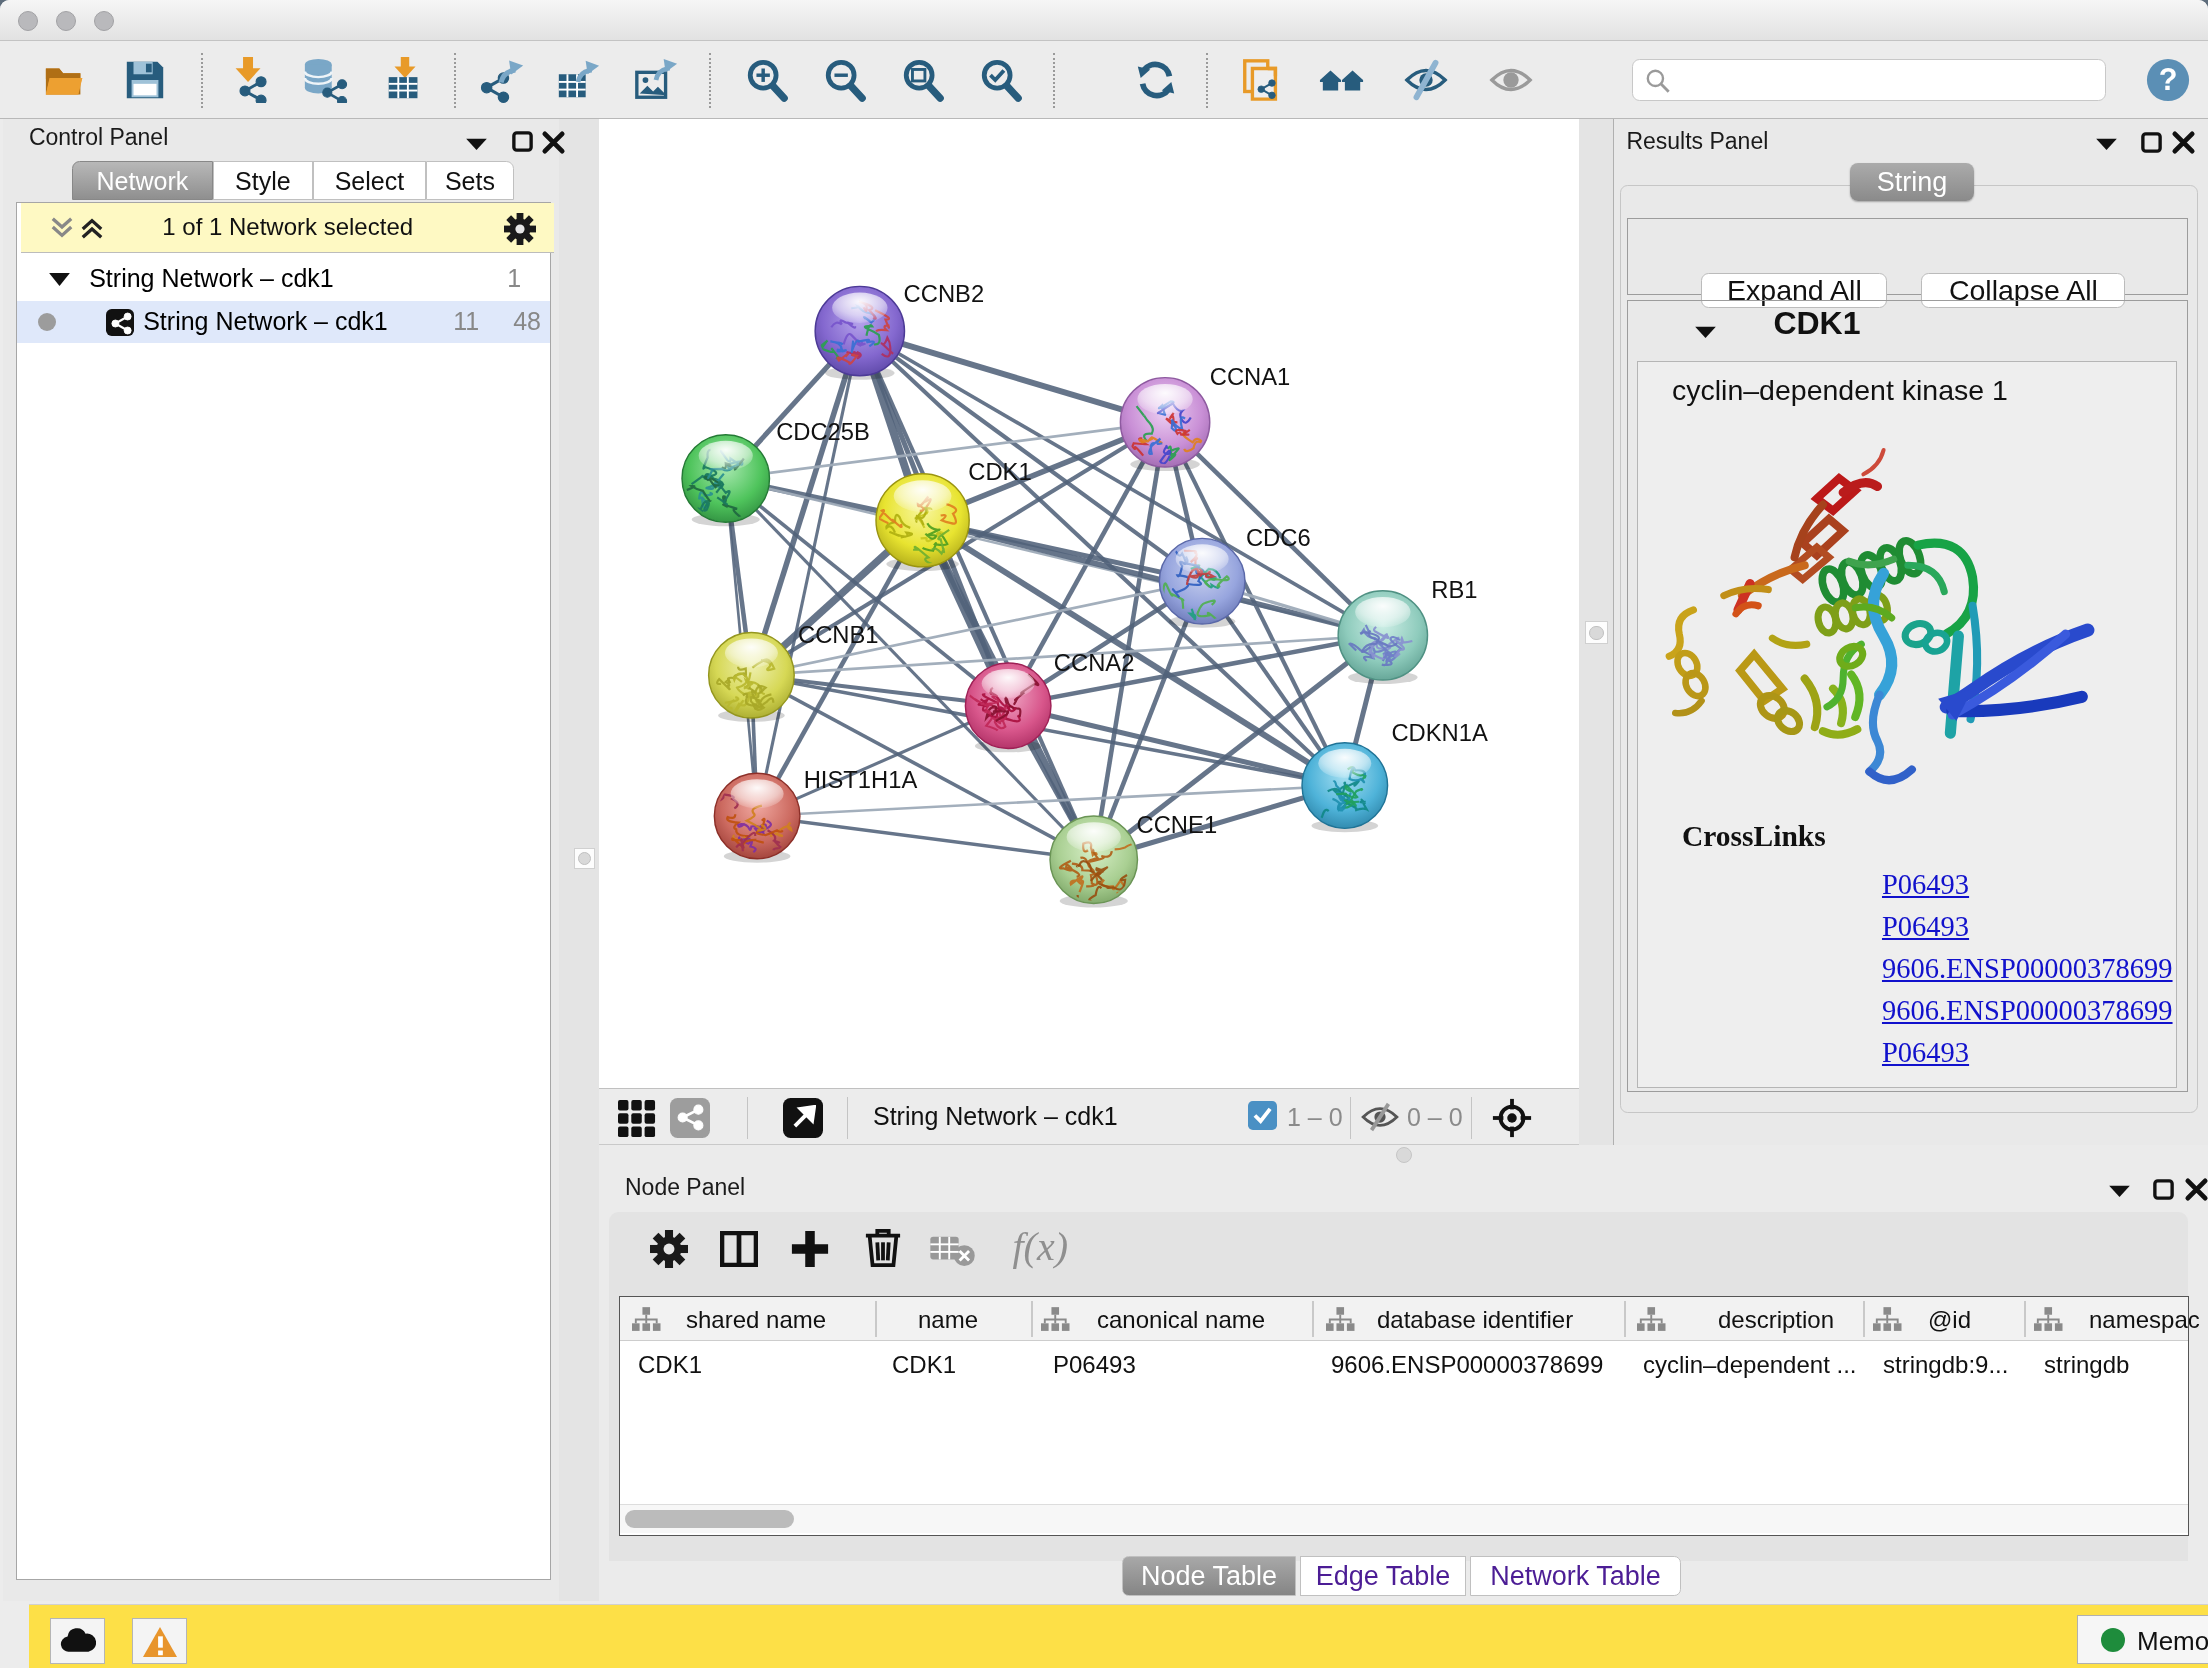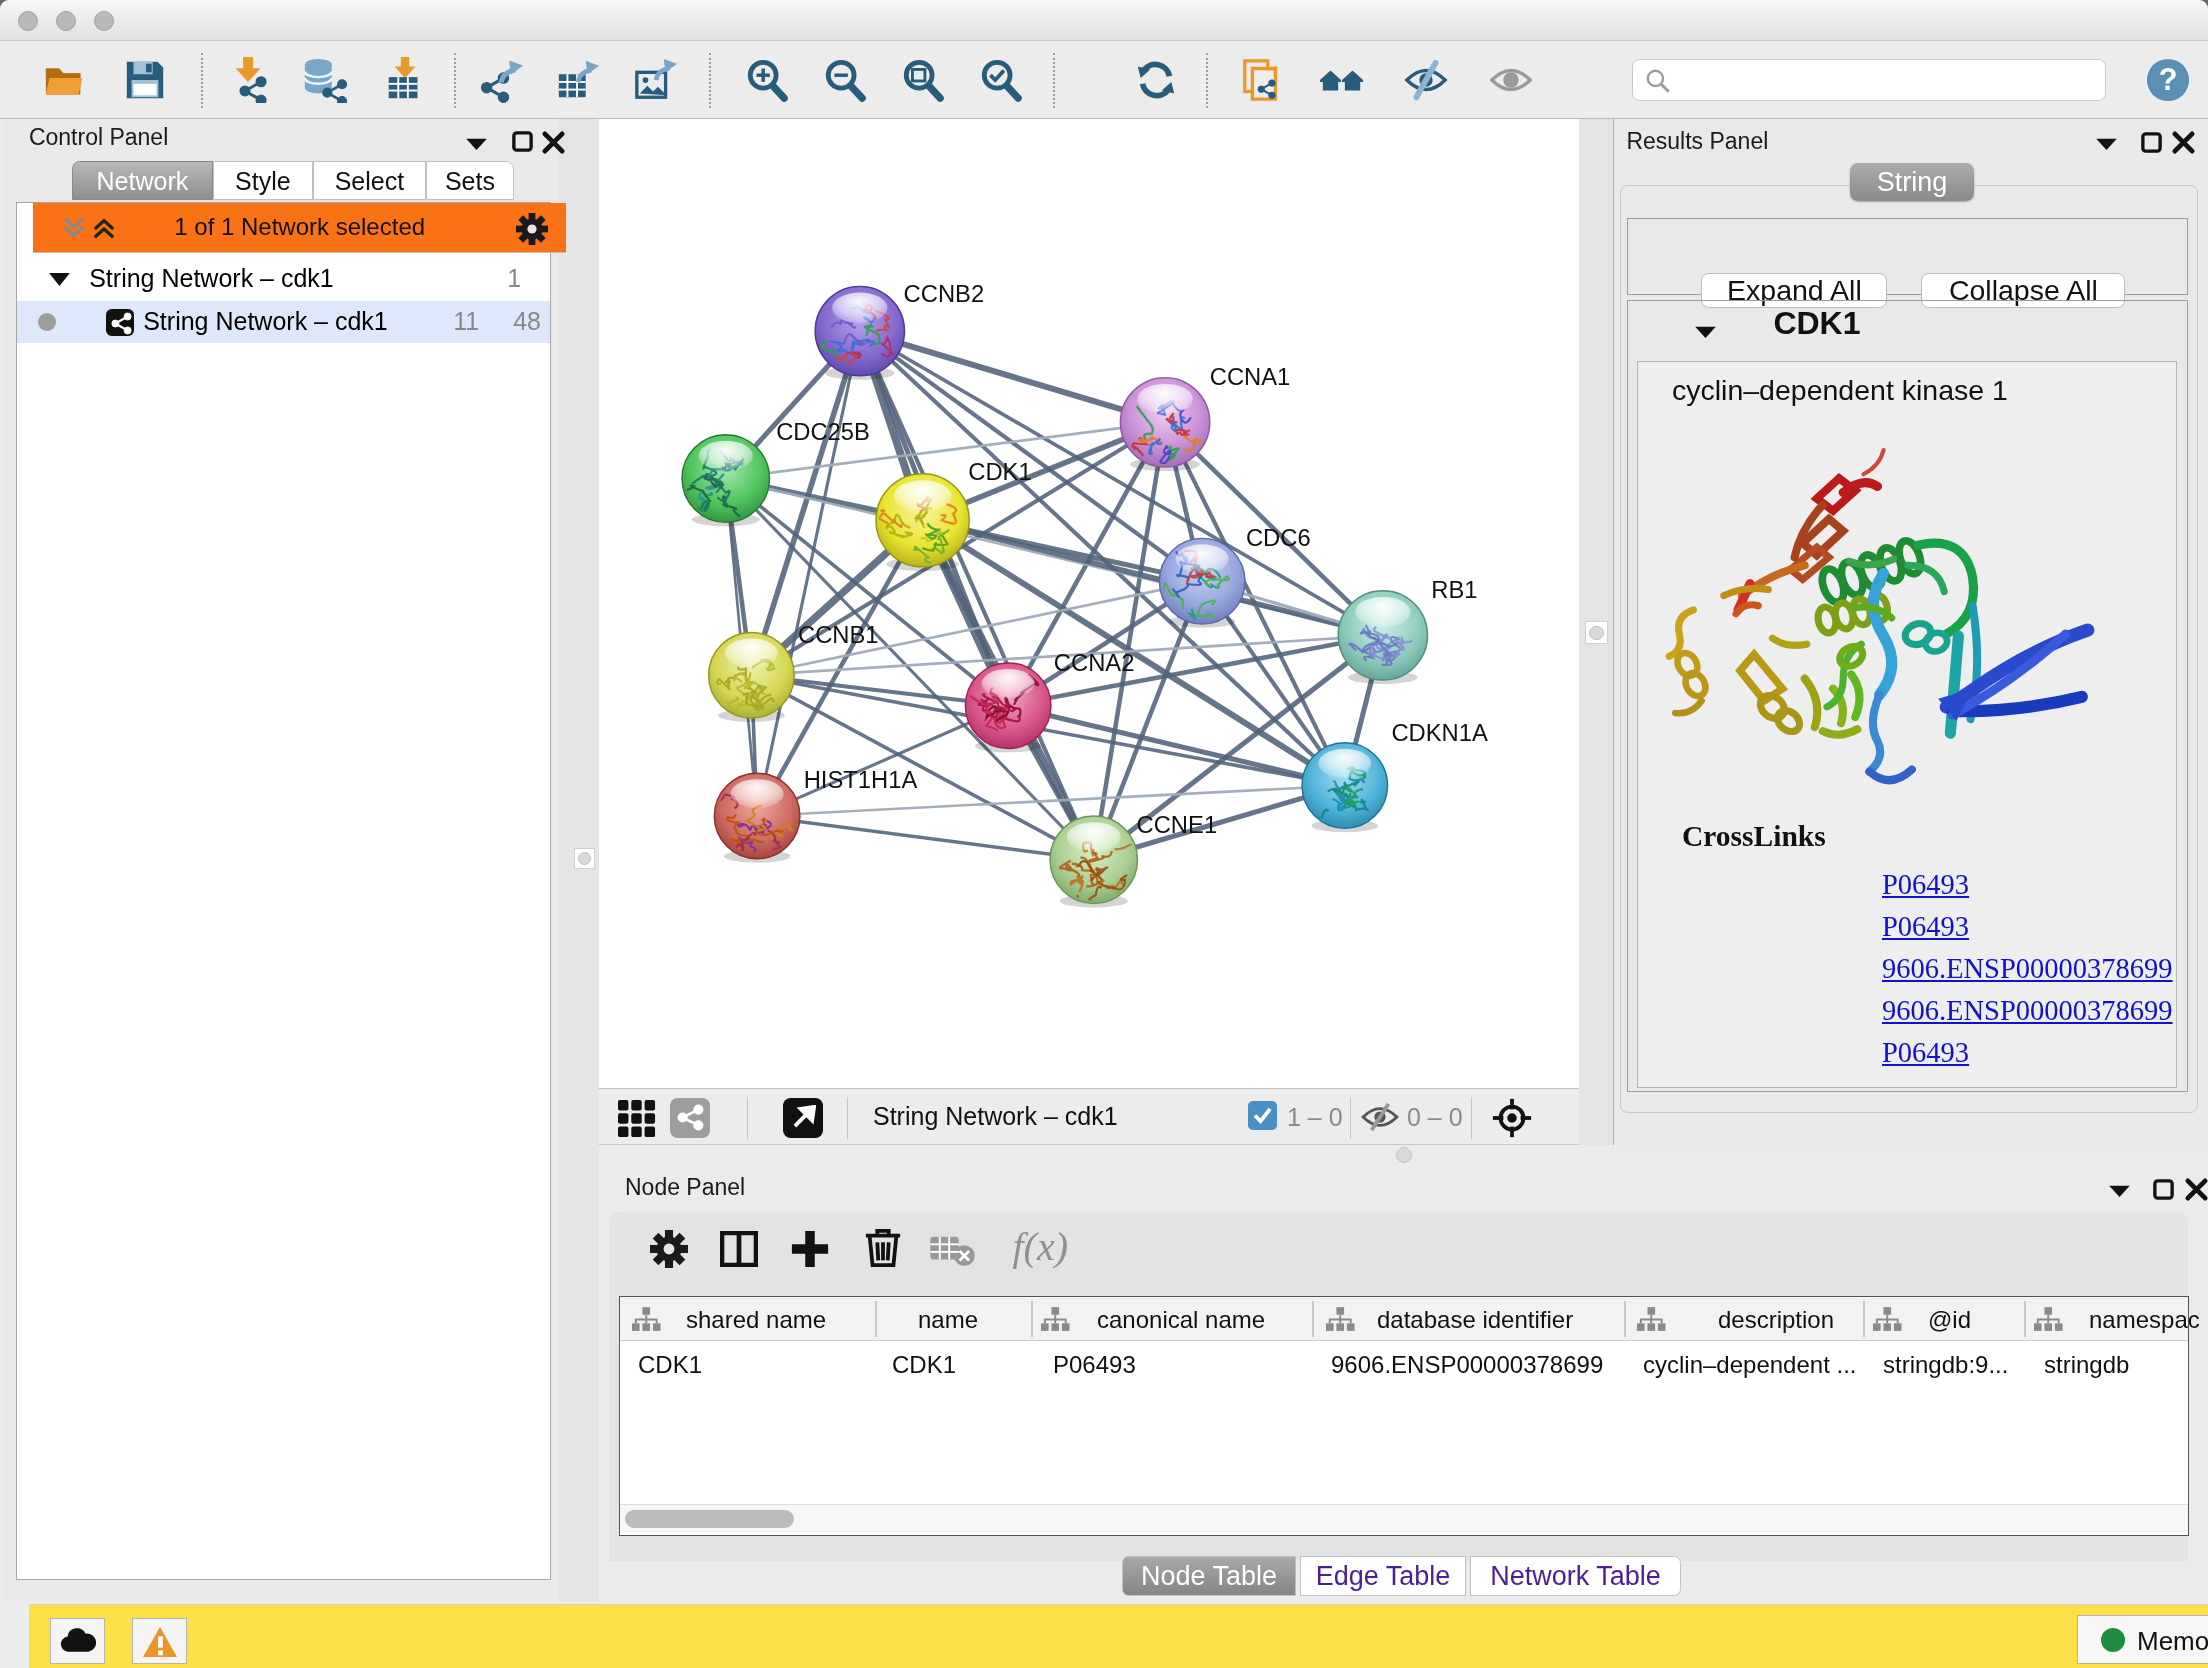--- a/index.html
+++ b/index.html
@@ -9,21 +9,21 @@
 #title { position:absolute; top:7.6px; width:100%; text-align:center; font-size:26px; font-weight:600; color:#3e3e3e; }
 #toolbar { position:absolute; left:0; top:42px; width:100%; height:77px; background:#ececec; border-bottom:1.9px solid #b8b8b8; }
 .sep { position:absolute; top:11.4px; height:55px; width:0; border-left:2.9px dotted #9a9a9a; }
 #searchbox { position:absolute; left:1632px; top:17px; width:474px; height:42px; background:#fff; border:1.9px solid #c8c8c8; border-radius:7.6px; }
 #cpanel { position:absolute; left:2.9px; top:119px; width:556px; height:1482px; background:#e9e9e9; }
 .phead { font-size:23px; color:#1a1a1a; }
 .pctl { position:absolute; top:10.5px; }
 .tab { position:absolute; height:39px; background:#fff; border:1px solid #c0c0c0; font-size:25px; color:#111; text-align:center; line-height:38px; }
 .tabsel { background:linear-gradient(#b8b8b8,#8f8f8f); color:#fff; border-color:#888; }
 #cbox { position:absolute; left:13.3px; top:83px; width:535px; height:1378px; border:1.9px solid #a6a6a6; background:#fff; }
-#ctoolrow { position:absolute; left:16px; top:0; width:100%; height:50px; background:#f97316; border-bottom:1.9px solid #bcbcbc; }
+#ctoolrow { position:absolute; left:4px; top:0; width:100%; height:50px; background:#fef9c3; border-bottom:1.9px solid #bcbcbc; }
 #ctree { position:absolute; left:0; top:52px; width:100%; bottom:0; background:#fff; }
 .trow { position:absolute; left:0; width:100%; height:42px; font-size:25px; color:#000; }
 #canvas { position:absolute; left:599px; top:119px; width:980px; height:969px; background:#fff; }
 #netbar { position:absolute; left:599px; top:1088px; width:980px; height:57px; background:#ececec; border-top:1.9px solid #c0c0c0; border-bottom:1px solid #c9c9c9; }
 .vsep { position:absolute; top:7.6px; height:42px; width:0; border-left:1.9px solid #c4c4c4; }
 #rsplit { position:absolute; left:1579px; top:119px; width:34px; height:1026px; background:#e4e4e4; }
 #lsplit { position:absolute; left:559px; top:119px; width:40px; height:1482px; background:#e4e4e4; }
 #hsplit { position:absolute; left:599px; top:1145px; width:1609px; height:18px; background:#ebebeb; }
 #rpanel { position:absolute; left:1613px; top:119px; width:595px; height:1026px; background:#e9e9e9; border-left:1.9px solid #b0b0b0; }
 #rpbox { position:absolute; left:5.7px; top:66px; width:578px; height:928px; background:#e9e9e9; border:1.9px solid #c6c6c6; border-radius:7.6px; }

